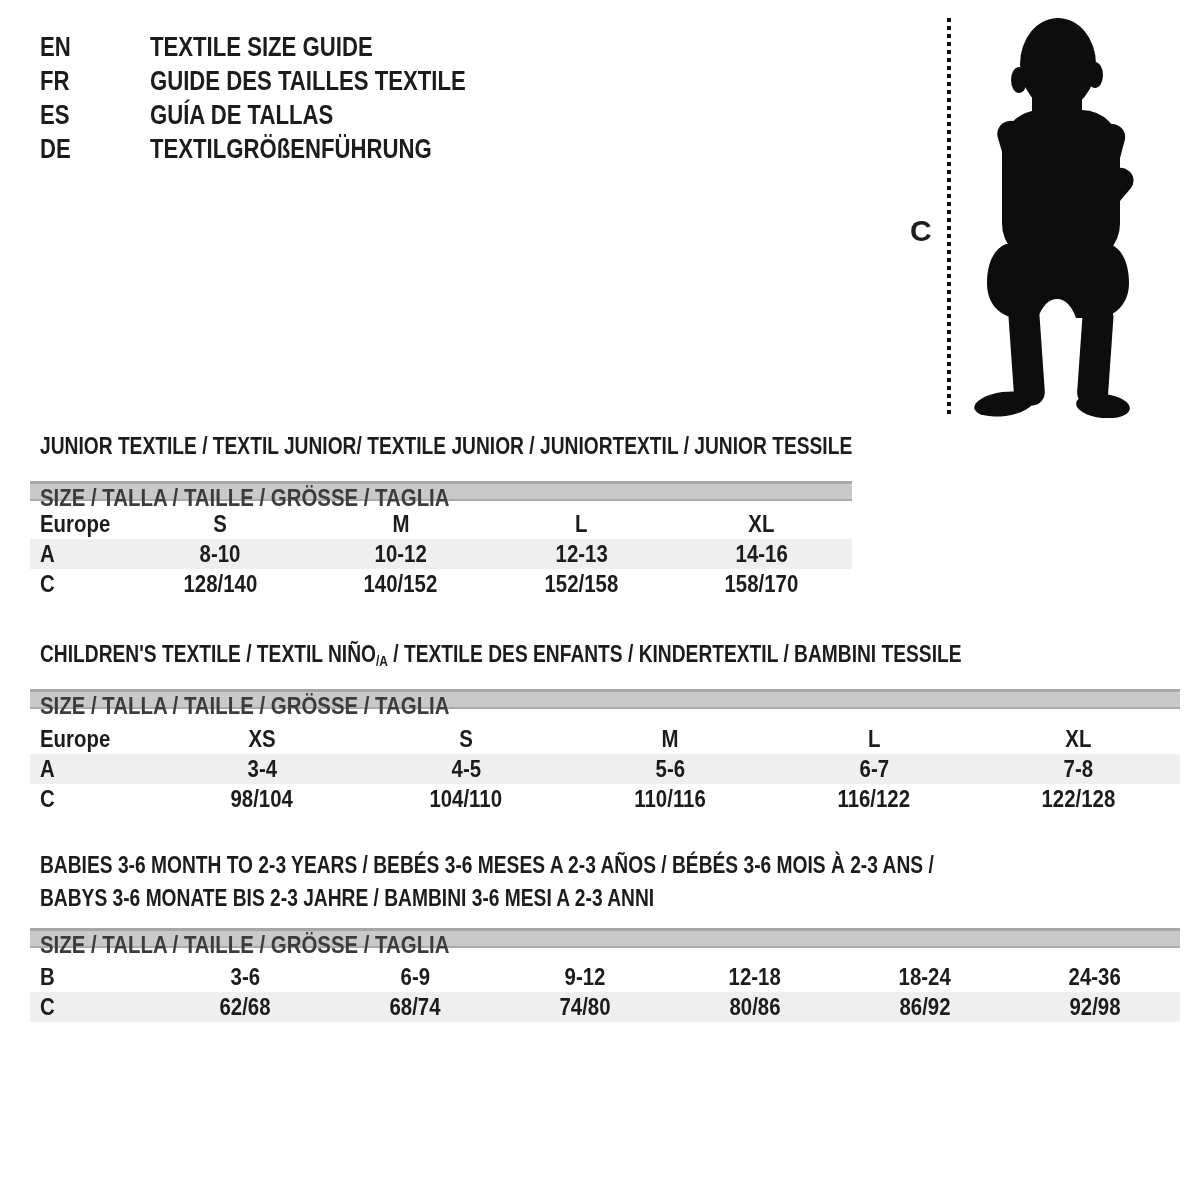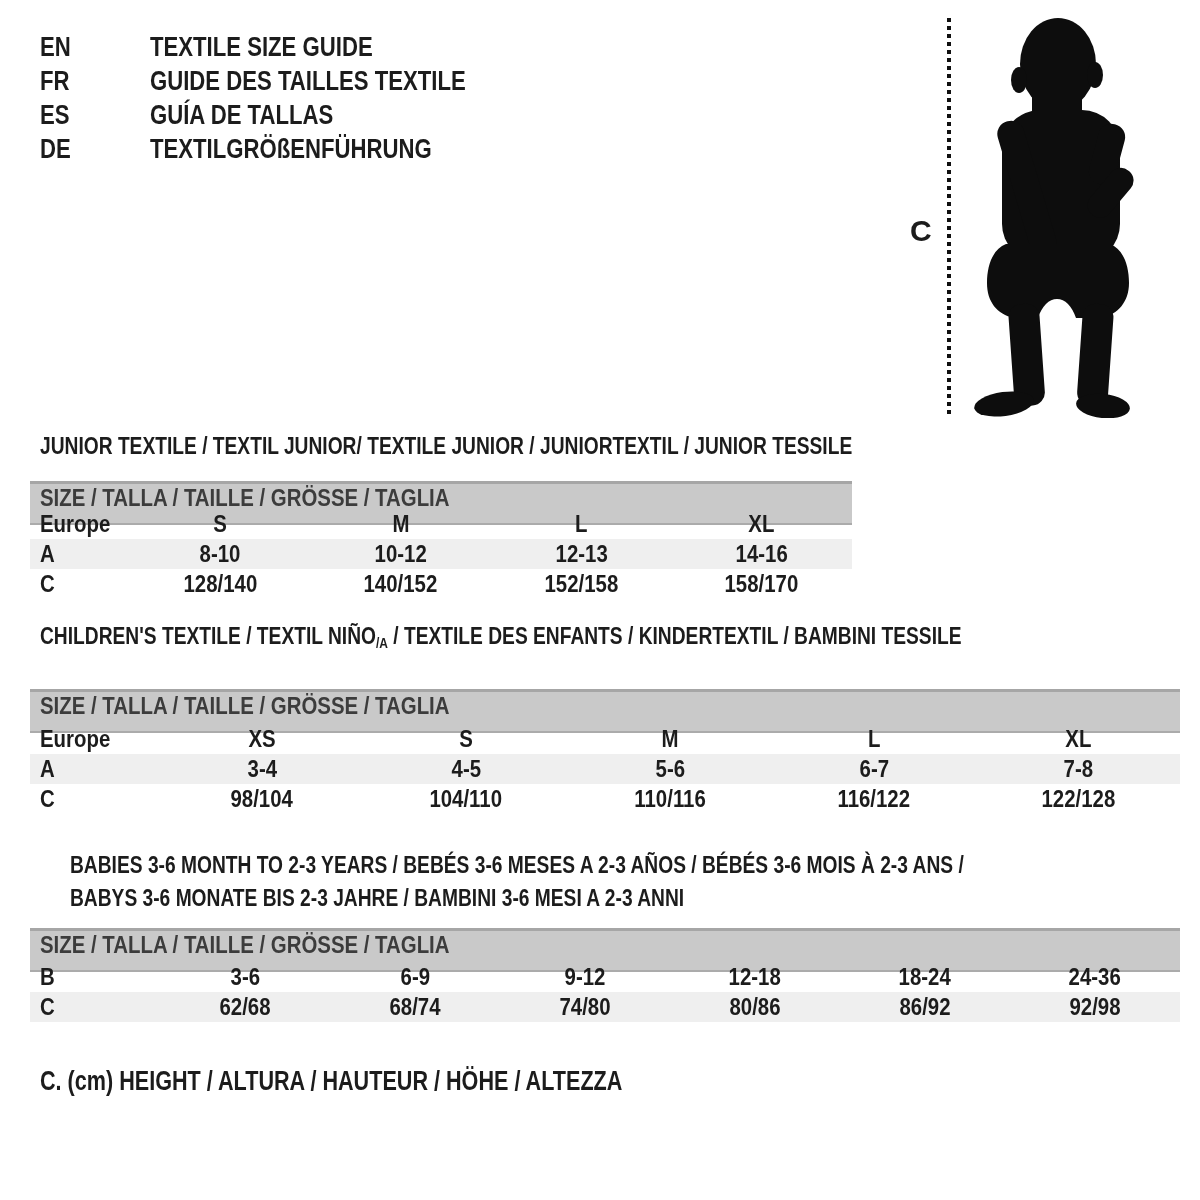--- a/index.html
+++ b/index.html
@@ -25,26 +25,26 @@
   
   .dash-line{
     position:absolute;left:947px;top:18px;width:4px;height:398px;
     background:repeating-linear-gradient(to bottom,#101010 0 4.5px,transparent 4.5px 8px);
   }
   .c-label{position:absolute;left:910px;top:214px;font-size:30px;}
   .toddler{position:absolute;left:966px;top:16px;}
 
   
   .sec-title{position:absolute;left:40px;font-size:24px;line-height:24px;}
-  .two-line{line-height:33px;margin-left:30px;}
+  .two-line{line-height:33px;}
   .sub{font-size:15px;vertical-align:-4px;}
 
   
   .size-bar{
-    position:absolute;left:30px;height:44px;line-height:27px;
+    position:absolute;left:30px;height:20px;line-height:27px;
     background:#c9c9c9;
     border-top:3px solid #a6a6a6;border-bottom:2px solid #ababab;
     box-sizing:border-box;
     padding-left:10px;font-size:24px;color:#3c3c3c;
   }
   
   .size-table{position:absolute;left:30px;border-collapse:collapse;table-layout:fixed;}
   .size-table td{height:30px;padding:0;text-align:center;font-size:24px;vertical-align:middle;text-decoration:underline;}
   .size-table td.rowlabel{text-align:left;padding-left:10px;}
   tr.stripe td{background:#efefef;}
@@ -136,21 +136,21 @@
   <tr>
     <td class="rowlabel"><span class="cxc" style="transform-origin:0 50%;">C</span></td>
     <td><span class="cxc">128/140</span></td>
     <td><span class="cxc">140/152</span></td>
     <td><span class="cxc">152/158</span></td>
     <td><span class="cxc">158/170</span></td>
   </tr>
 </tbody>
   </table>
 
-<div class="sec-title" style="top:624px;">
+<div class="sec-title" style="top:642px;">
   <span class="cx"><span>CHILDREN'S TEXTILE / TEXTIL NIÑO</span><span class="sub">/A</span><span> / TEXTILE DES ENFANTS / KINDERTEXTIL / BAMBINI TESSILE</span></span>
 </div>
 <div class="size-bar" style="top:689px;width:1150px;">
   <span class="cxc" style="transform-origin:0 50%;">SIZE / TALLA / TAILLE / GRÖSSE / TAGLIA</span>
 </div>
 <table class="size-table" style="top:724px;width:1150px;">
   <colgroup>
       <col style="width:130px">
       <col>
       <col>
@@ -219,14 +219,13 @@
     <td><span class="cxc">68/74</span></td>
     <td><span class="cxc">74/80</span></td>
     <td><span class="cxc">80/86</span></td>
     <td><span class="cxc">86/92</span></td>
     <td><span class="cxc">92/98</span></td>
   </tr>
 </tbody>
   </table>
 
 <div class="legend">
-  <div><span class="cx">C. (cm) HEIGHT / ALTURA / HAUTEUR / HÖHE / ALTEZZA</span></div>
 </div>
 
 </body></html>

